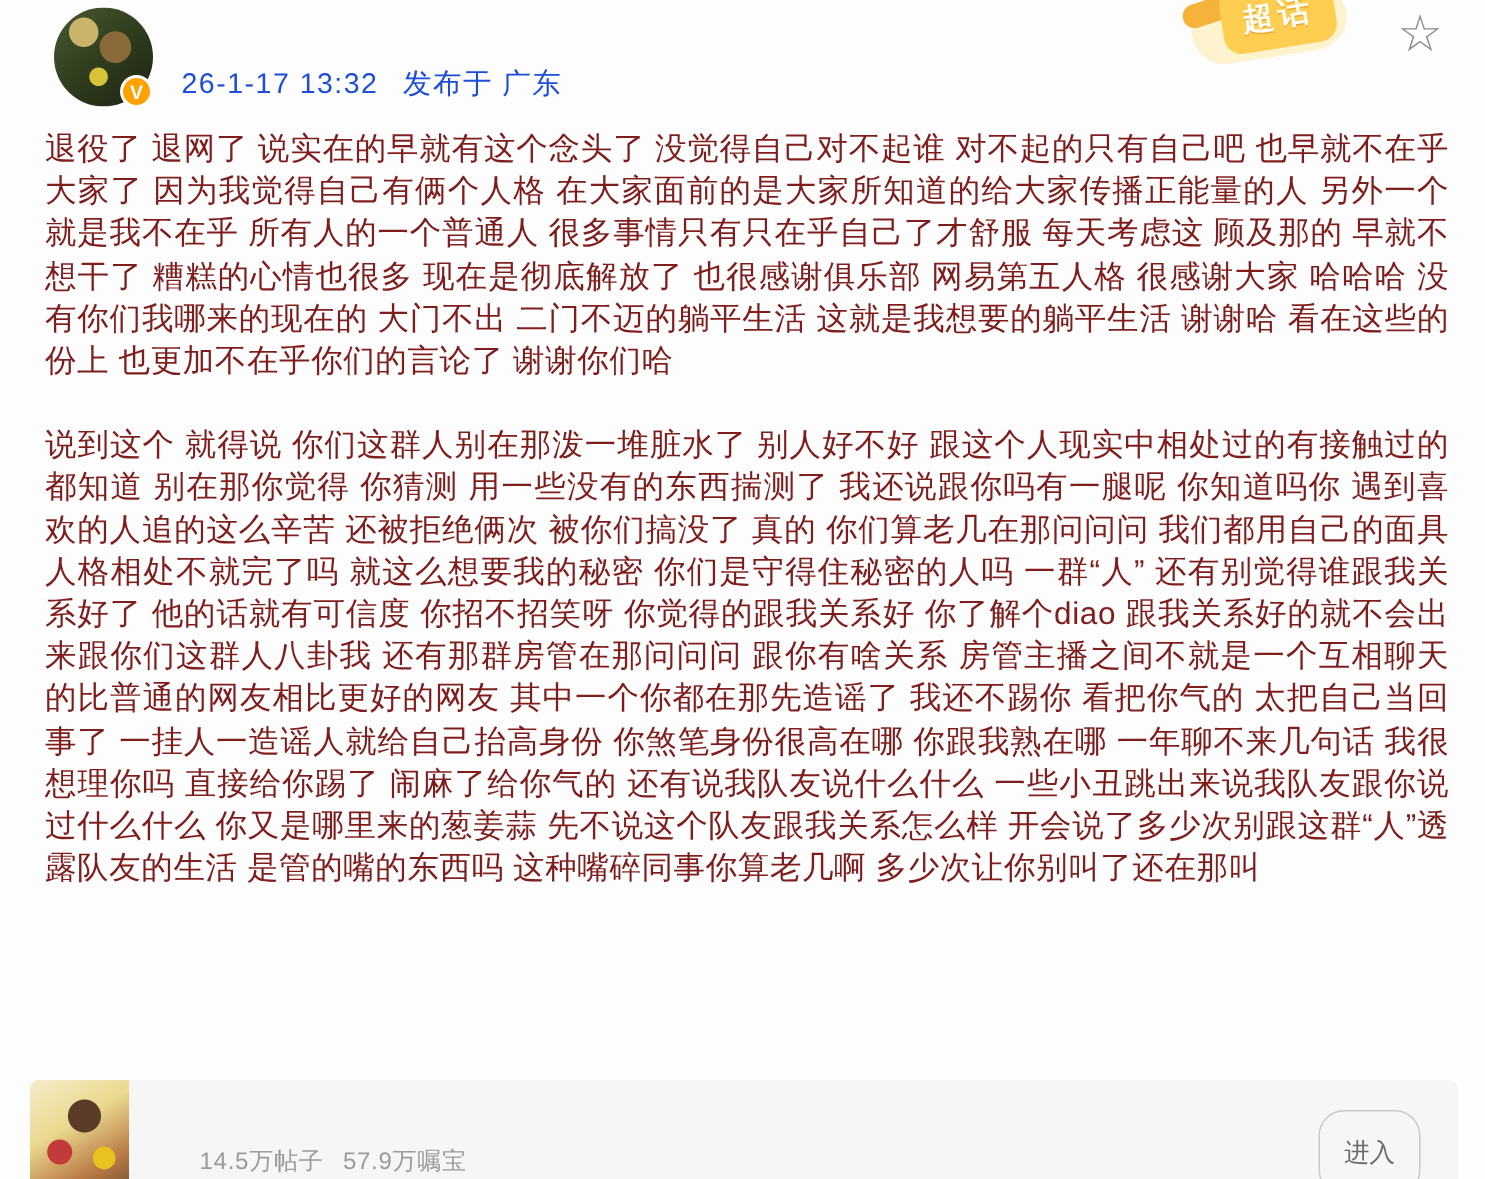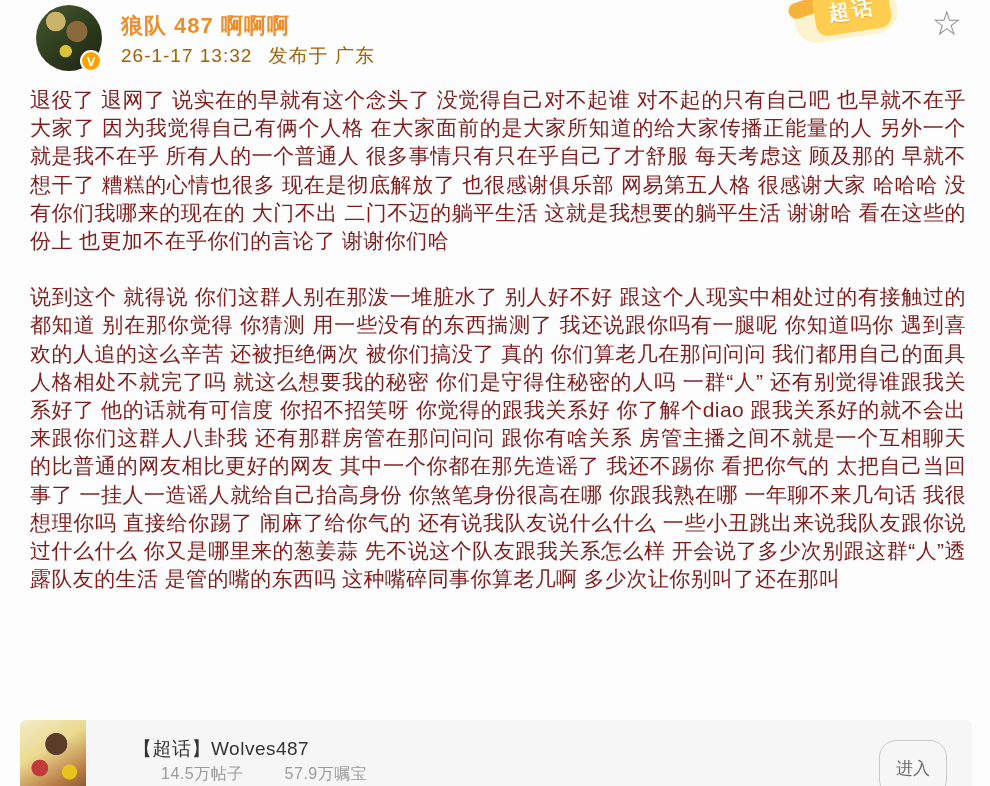--- a/index.html
+++ b/index.html
@@ -28,21 +28,21 @@
     border-radius:50%; background:#ffa200; border:2px solid #ffffff;
     color:#fff; font-size:13px; font-weight:bold;
     display:flex; align-items:center; justify-content:center;
   }
   .username {
     position:absolute; left:121px; top:11px;
     color:#ee8d2a; font-size:22px; font-weight:bold; letter-spacing:1px;
   }
   .meta-row {
     position:absolute; left:121px; top:43px;
-    color:#a16207; font-size:19px; letter-spacing:1px;
+    color:#1d4ed8; font-size:19px; letter-spacing:1px;
   }
   .meta-row span { margin-right:10px; }
 
   
   .sticker-wrap { position:absolute; top:-12px; right:78px; width:120px; height:60px; pointer-events:none; }
   .sticker-glow {
     position:absolute; left:2px; top:6px; width:104px; height:44px;
     background:#fdf3cf; border-radius:22px; transform:rotate(-9deg);
   }
   .sticker-arm {
@@ -90,35 +90,34 @@
       linear-gradient(150deg, #f5ecca 0%, #ead98e 38%, #b97a45 72%, #6d4a2e 100%);
   }
   .card-title {
     position:absolute; left:113px; top:16px;
     font-size:19px; color:#333; letter-spacing:0.5px;
   }
   .card-stats {
     position:absolute; left:113px; top:44px;
     font-size:16px; color:#9b9b9b; letter-spacing:0.5px;
   }
-  .card-stats span { margin-right:8px;margin-left:28px; }
+  .card-stats span { margin-right:8px; }
   .enter-btn {
     position:absolute; right:25px; top:20px;
     border:1px solid #c9c9c9; border-radius:17px; background:transparent;
     padding:16px 16px; color:#6b6b6b; font-size:17px;
     font-family:"Liberation Sans", sans-serif; cursor:pointer;
   }
 </style>
 </head>
 <body>
 
 <div class="header">
   <div class="avatar"></div>
   <div class="v-badge">V</div>
-  <div class="username">狼队 487 啊啊啊</div>
   <div class="meta-row">
     <span>26-1-17 13:32</span>
     <span>发布于 广东</span>
   </div>
 
   <div class="sticker-wrap">
     <div class="sticker-glow"></div>
     <div class="sticker-arm"></div>
     <div class="sticker-bubble">超话</div>
   </div>
@@ -126,19 +125,18 @@
   <div class="star">☆</div>
 </div>
 
 <div class="post-body">
   <p>退役了 退网了 说实在的早就有这个念头了 没觉得自己对不起谁 对不起的只有自己吧 也早就不在乎大家了 因为我觉得自己有俩个人格 在大家面前的是大家所知道的给大家传播正能量的人 另外一个就是我不在乎 所有人的一个普通人 很多事情只有只在乎自己了才舒服 每天考虑这 顾及那的 早就不想干了 糟糕的心情也很多 现在是彻底解放了 也很感谢俱乐部 网易第五人格 很感谢大家 哈哈哈 没有你们我哪来的现在的 大门不出 二门不迈的躺平生活 这就是我想要的躺平生活 谢谢哈 看在这些的份上 也更加不在乎你们的言论了 谢谢你们哈</p>
   <p>说到这个 就得说 你们这群人别在那泼一堆脏水了 别人好不好 跟这个人现实中相处过的有接触过的都知道 别在那你觉得 你猜测 用一些没有的东西揣测了 我还说跟你吗有一腿呢 你知道吗你 遇到喜欢的人追的这么辛苦 还被拒绝俩次 被你们搞没了 真的 你们算老几在那问问问 我们都用自己的面具人格相处不就完了吗 就这么想要我的秘密 你们是守得住秘密的人吗 一群“人” 还有别觉得谁跟我关系好了 他的话就有可信度 你招不招笑呀 你觉得的跟我关系好 你了解个diao 跟我关系好的就不会出来跟你们这群人八卦我 还有那群房管在那问问问 跟你有啥关系 房管主播之间不就是一个互相聊天的比普通的网友相比更好的网友 其中一个你都在那先造谣了 我还不踢你 看把你气的 太把自己当回事了 一挂人一造谣人就给自己抬高身份 你煞笔身份很高在哪 你跟我熟在哪 一年聊不来几句话 我很想理你吗 直接给你踢了 闹麻了给你气的 还有说我队友说什么什么 一些小丑跳出来说我队友跟你说过什么什么 你又是哪里来的葱姜蒜 先不说这个队友跟我关系怎么样 开会说了多少次别跟这群“人”透露队友的生活 是管的嘴的东西吗 这种嘴碎同事你算老几啊 多少次让你别叫了还在那叫</p>
 </div>
 
 <div class="supertopic-card">
   <div class="card-thumb"></div>
-  <div class="card-title">【超话】Wolves487</div>
   <div class="card-stats">
     <span>14.5万帖子</span>
     <span>57.9万嘱宝</span>
   </div>
   <button class="enter-btn">进入</button>
 </div>
 
 </body></html>

